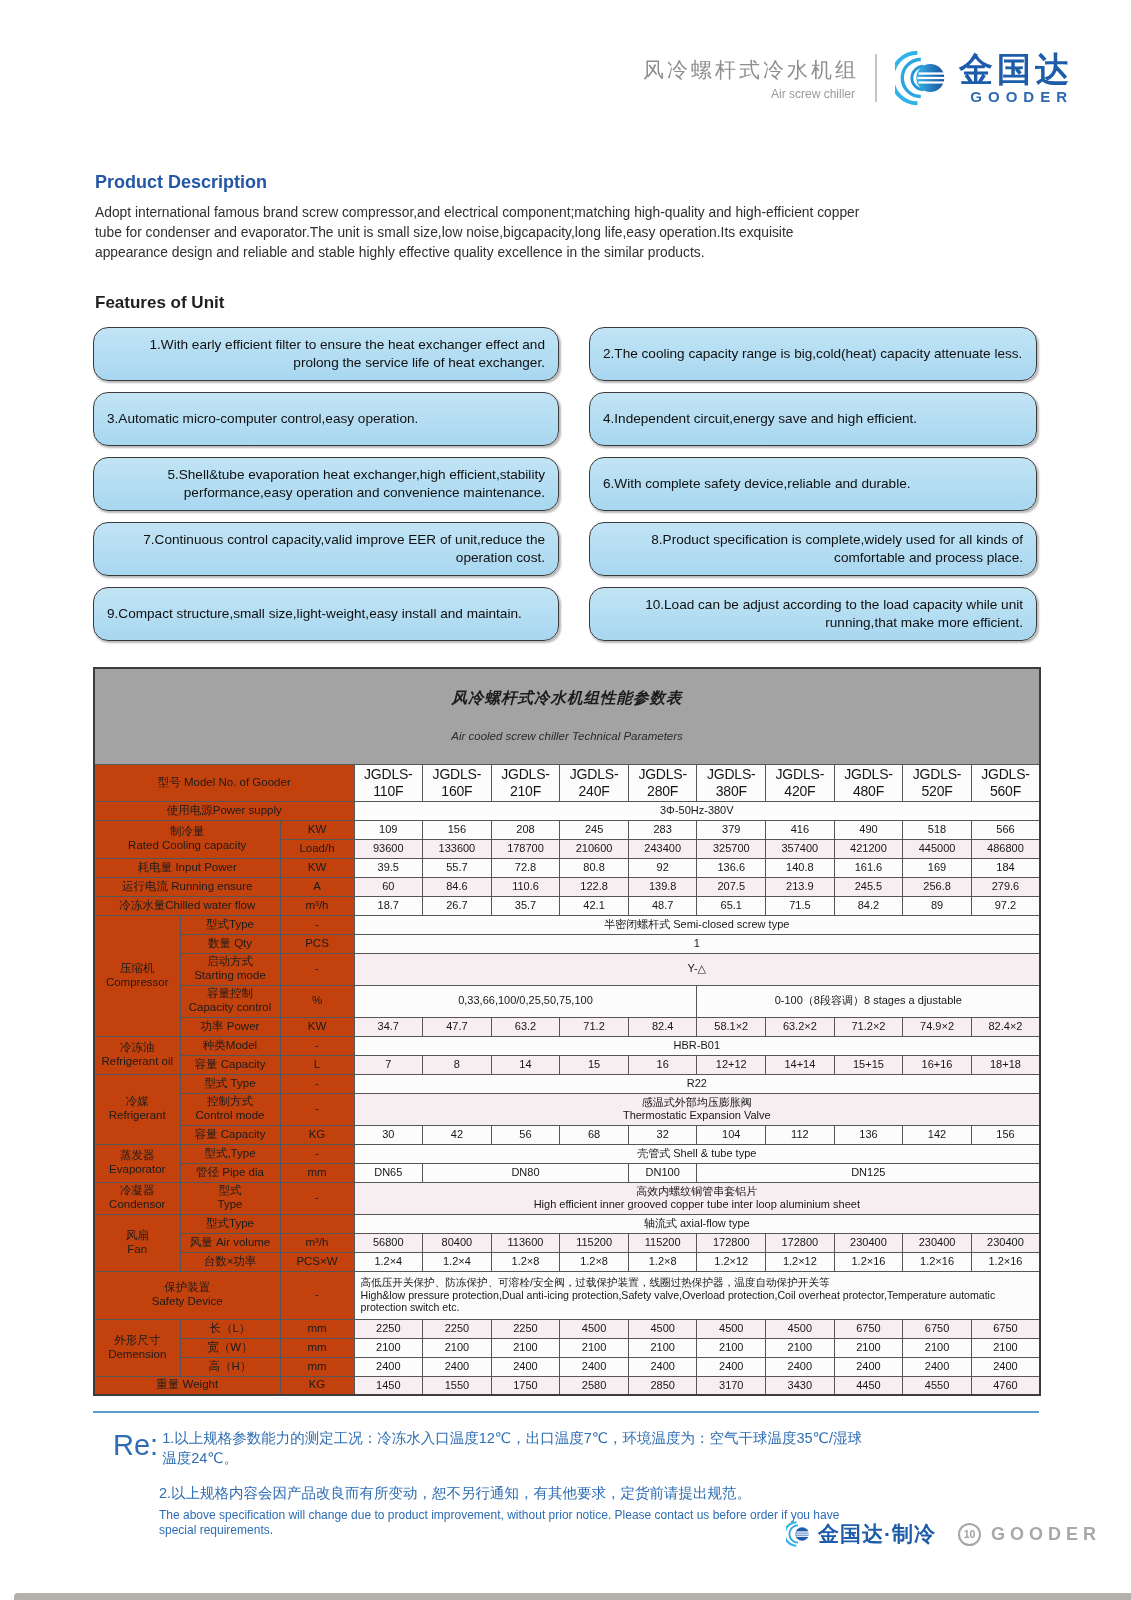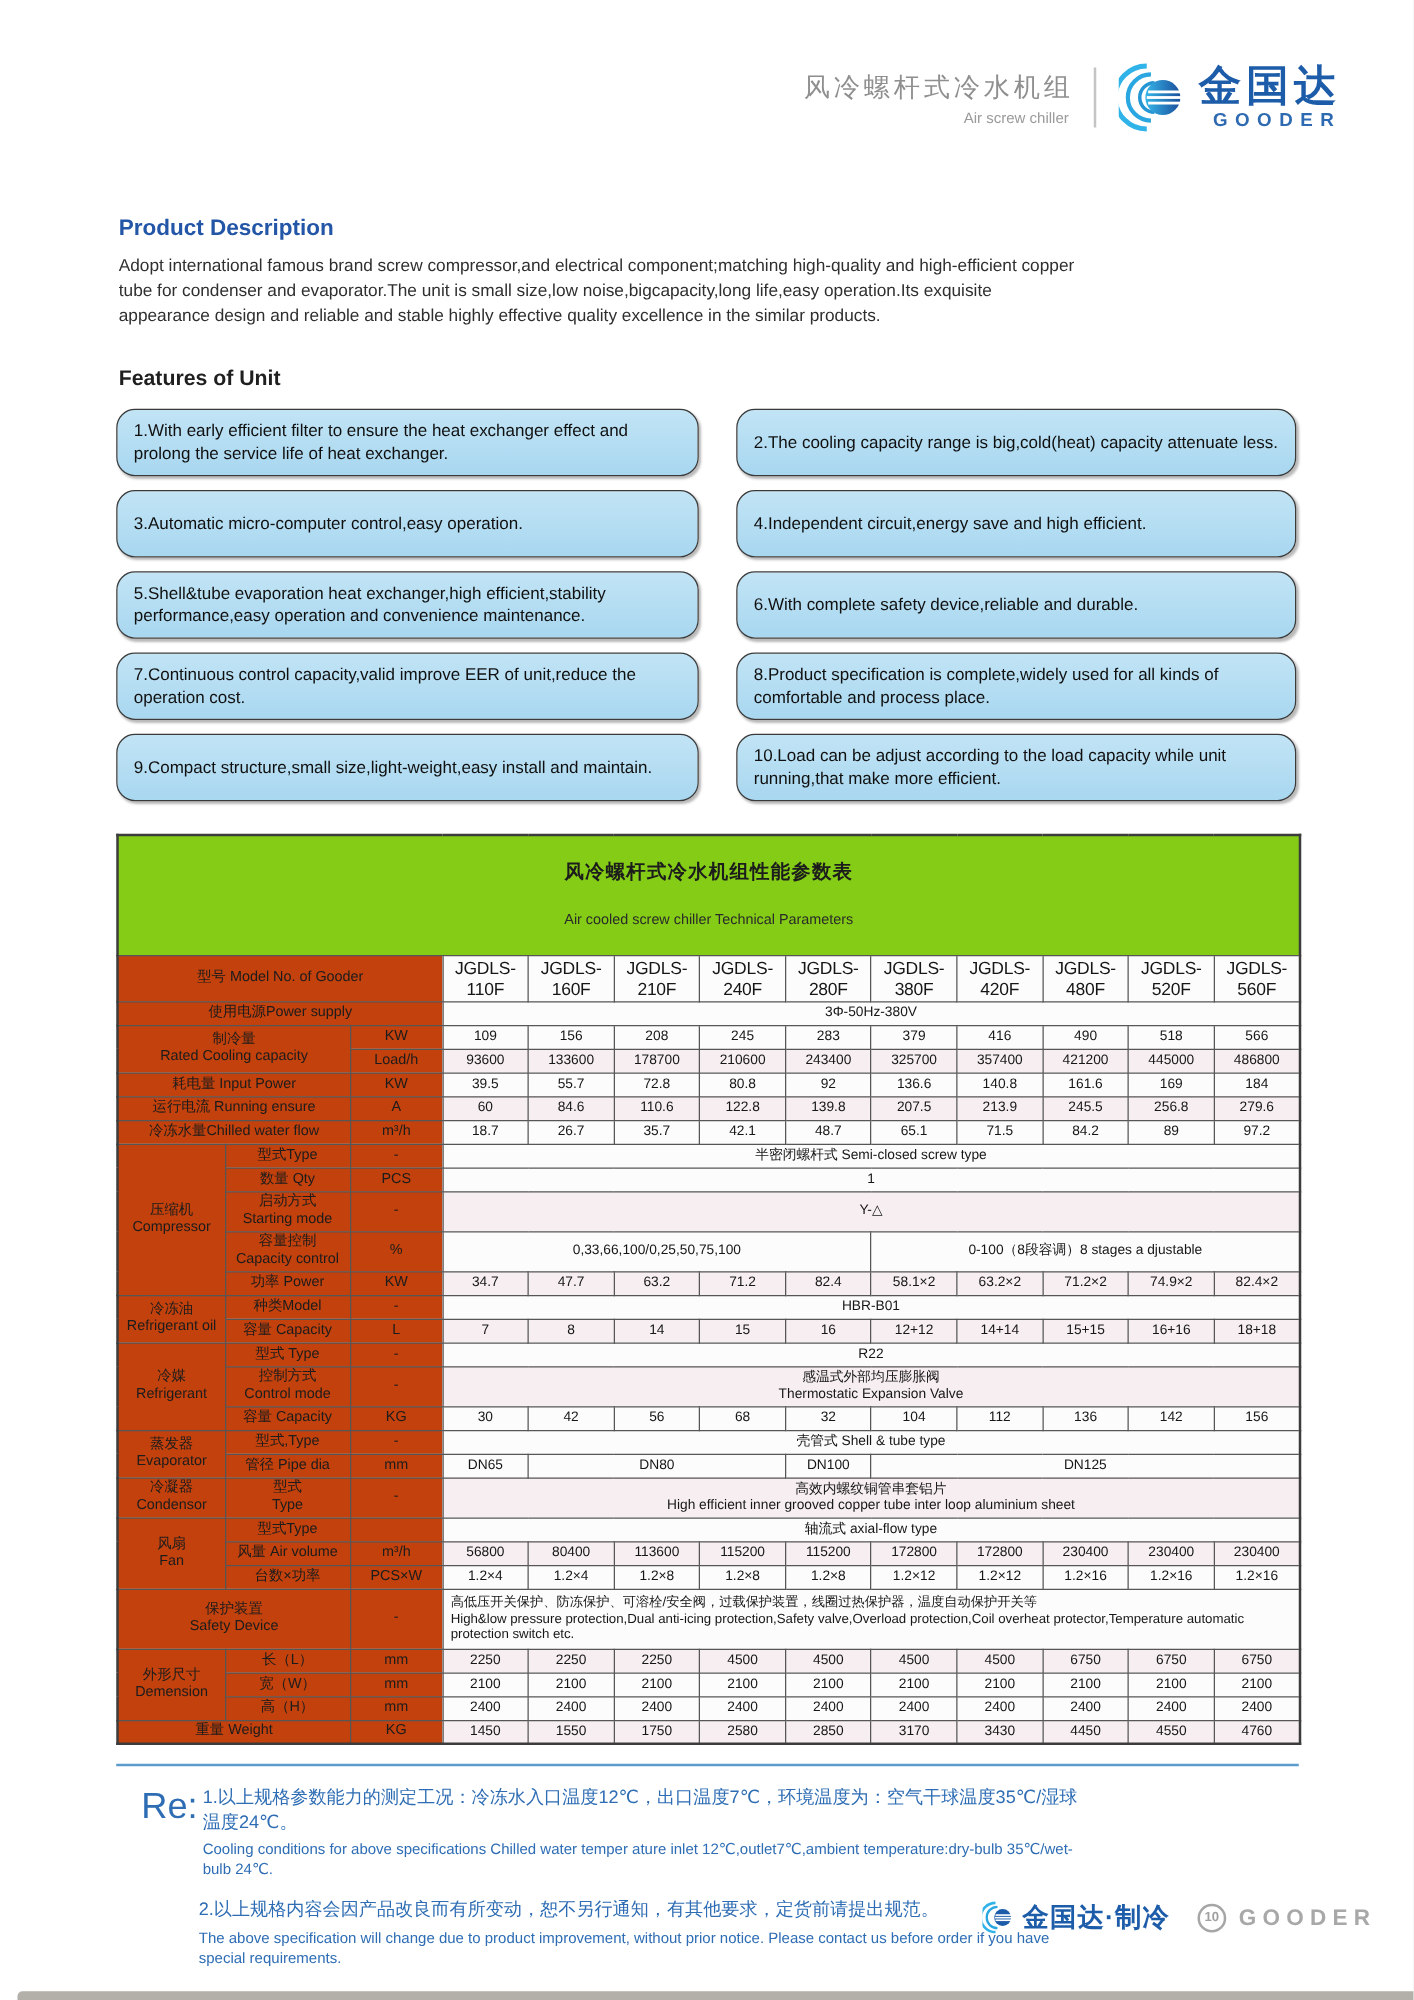--- a/index.html
+++ b/index.html
@@ -16,31 +16,31 @@
   .logo-icon{width:56px;height:56px;margin-right:8px;}
   .logo-text .cn{font-size:34px;font-weight:bold;color:#1d5ca9;letter-spacing:4px;line-height:1;}
   .logo-text .en{font-size:15px;font-weight:bold;color:#2e6ab2;letter-spacing:6px;text-align:right;margin-top:2px;}
 
   
   .main{position:absolute;left:93px;top:172px;width:770px;}
   .pd-heading{font-size:18px;color:#2356a6;margin:0 0 10px 2px;font-weight:bold;}
   .pd-body{font-size:13.8px;color:#2f2f2f;line-height:1.45;margin:0 0 0 2px;}
 
   .feat-heading{font-size:17px;color:#1f1f1f;margin:30px 0 14px 2px;font-weight:bold;}
-  .feat-grid{display:grid;grid-template-columns:466px 448px;column-gap:30px;row-gap:11px;}
+  .feat-grid{display:grid;grid-template-columns:466px 448px;column-gap:30px;row-gap:11px;text-align:right;}
   .feat-box{box-sizing:border-box;min-height:54px;background:linear-gradient(180deg,#c2e4f5 0%,#a8d7f0 100%);
             border:1.6px solid #3a3a3a;border-radius:15px;padding:7px 13px;display:flex;align-items:center;
             font-size:13.6px;color:#101010;line-height:1.3;box-shadow:1.5px 2px 2px rgba(0,0,0,0.28);}
 
   
   .spec-table{margin-top:26px;border-collapse:collapse;table-layout:fixed;width:946px;border:2px solid #3c3c3c;}
   .spec-table td{border:1px solid #565656;padding:1px 2px;text-align:center;vertical-align:middle;
                  white-space:pre-line;line-height:1.2;}
   col.c-group{width:86px;} col.c-sub{width:100px;} col.c-unit{width:74px;} col.c-data{width:68.6px;}
-  .band-cell{background:#84cc16;height:52px;}
+  .band-cell{background:#a3a3a3;height:52px;font-style:italic;}
   .band-cn{font-size:15.5px;font-weight:bold;color:#1c1c1c;letter-spacing:1px;}
   .band-en{font-size:11.5px;color:#2a2a2a;margin-top:3px;}
   .group-cell,.label-cell,.unit-cell{background:#c2410c;font-size:11.5px;color:#1c1c1c;}
   .label-cell{font-size:11.5px;}
   .unit-cell{font-size:11.5px;}
   .data-cell{background:#fdfcfc;font-size:11px;color:#161616;}
   .data-cell.tint{background:#f6eef1;}
   .data-cell.merged{font-size:11px;}
   .data-cell.left{text-align:left;padding-left:6px;font-size:10.6px;}
   .spec-table tr{height:19px;}
@@ -444,21 +444,20 @@
           </tr>
         </tbody>
     </table>
 
     <div class="notes-rule"></div>
     <div class="notes">
       <div class="re-row">
         <span class="re-label">Re:</span>
         <span>
           <div class="note-cn">1.以上规格参数能力的测定工况：冷冻水入口温度12℃，出口温度7℃，环境温度为：空气干球温度35℃/湿球温度24℃。</div>
-          <div class="note-en">Cooling conditions for above specifications Chilled water temper ature inlet 12℃,outlet7℃,ambient temperature:dry-bulb 35℃/wet-bulb 24℃.</div>
         </span>
       </div>
       <div class="note2">
         <div class="note-cn">2.以上规格内容会因产品改良而有所变动，恕不另行通知，有其他要求，定货前请提出规范。</div>
         <div class="note-en">The above specification will change due to product improvement, without prior notice. Please contact us before order if you have special requirements.</div>
       </div>
     </div>
   </div>
 
   <div class="page-footer">

